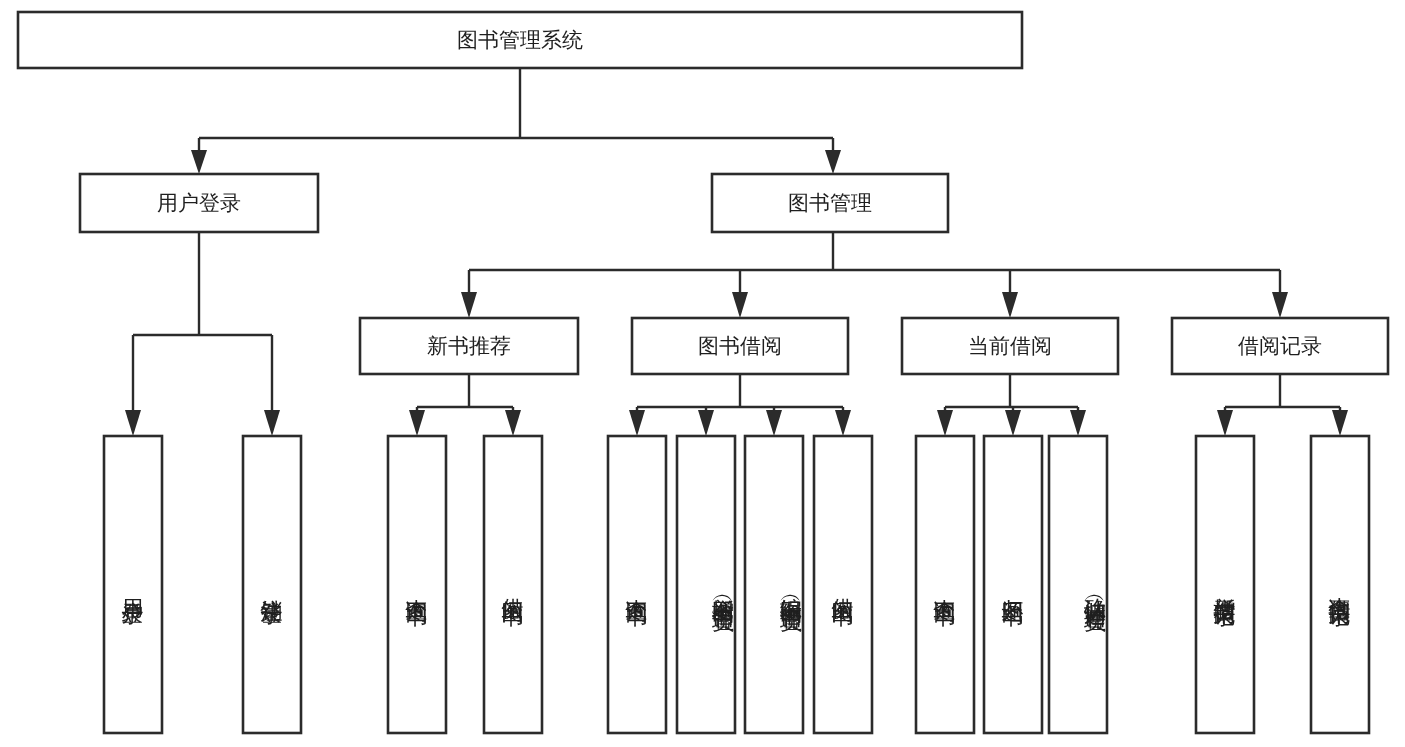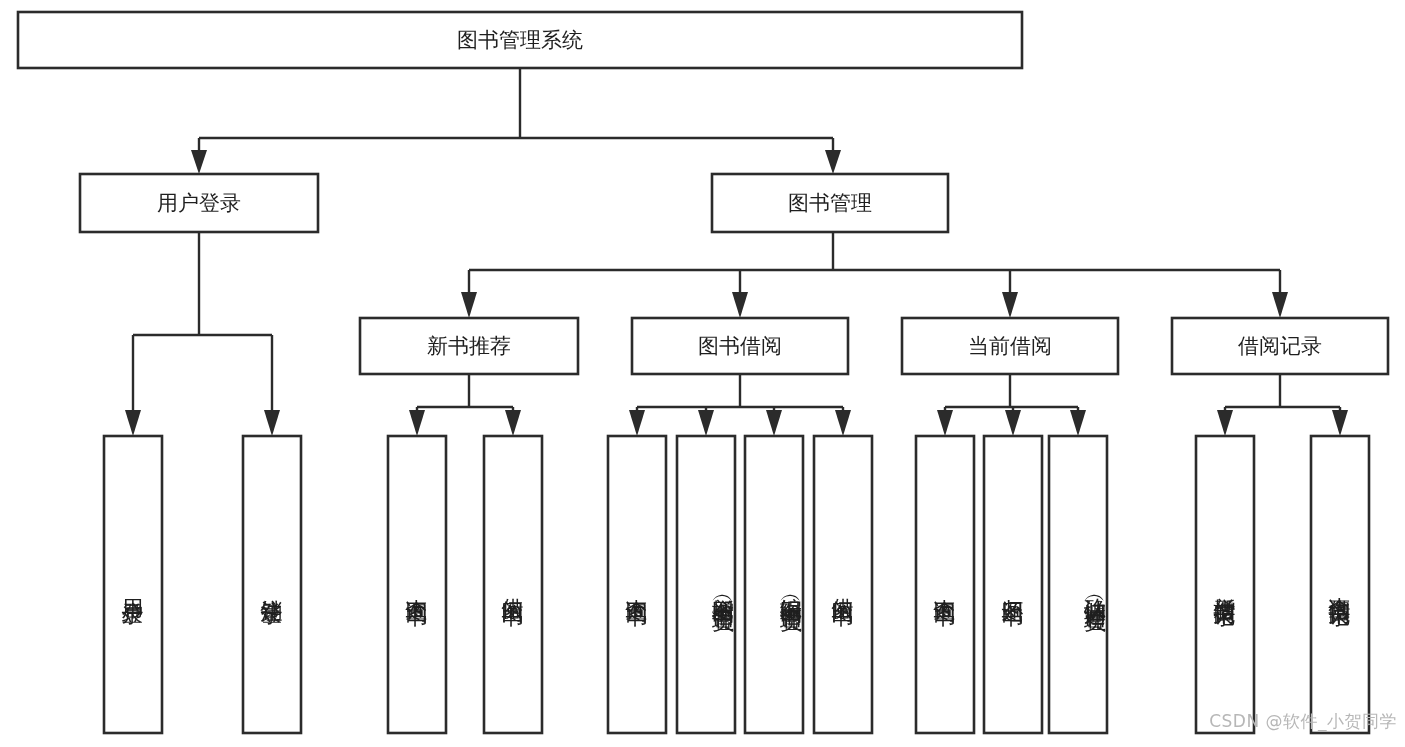--- a/index.html
+++ b/index.html
@@ -211,14 +211,13 @@
   <div class="vlabel" style="left:608px; top:436px; width:58px; height:297px;">查询图书</div>
   <div class="vlabel" style="left:677px; top:436px; width:58px; height:297px; align-items:flex-start; padding-top:8px; box-sizing:border-box;">新增图书（管理员）</div>
   <div class="vlabel" style="left:745px; top:436px; width:58px; height:297px; align-items:flex-start; padding-top:8px; box-sizing:border-box;">编辑图书（管理员）</div>
   <div class="vlabel" style="left:814px; top:436px; width:58px; height:297px;">借阅图书</div>
   <div class="vlabel" style="left:916px; top:436px; width:58px; height:297px;">查询图书</div>
   <div class="vlabel" style="left:984px; top:436px; width:58px; height:297px;">归还图书</div>
   <div class="vlabel" style="left:1049px; top:436px; width:58px; height:297px; align-items:flex-start; padding-top:8px; box-sizing:border-box;">确认归还（管理员）</div>
   <div class="vlabel" style="left:1196px; top:436px; width:58px; height:297px;">新增借阅记录</div>
   <div class="vlabel" style="left:1311px; top:436px; width:58px; height:297px;">查询借阅记录</div>
 
-  <div class="watermark">CSDN @软件_小贺同学</div>
 </div>
 
 </body></html>

